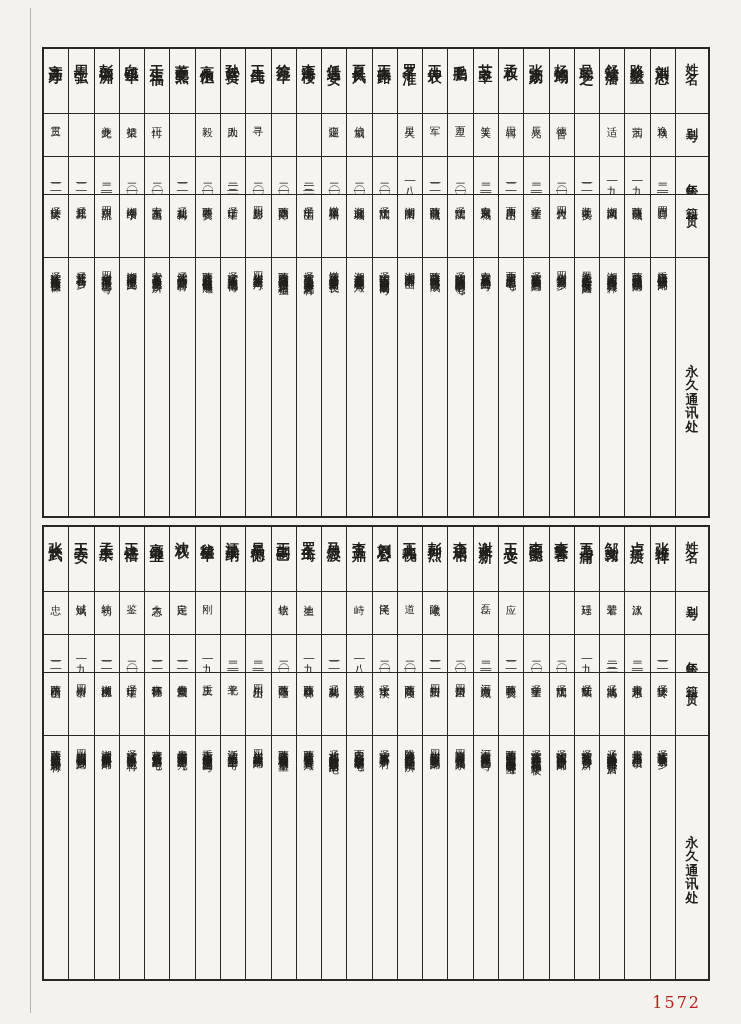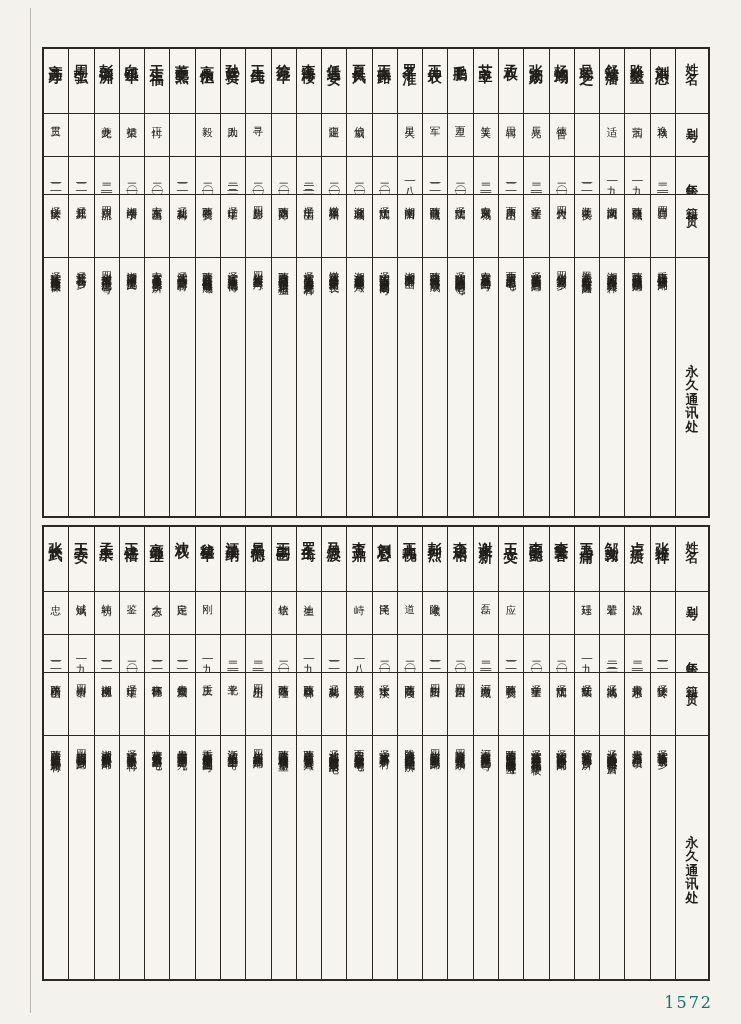--- a/index.html
+++ b/index.html
@@ -58,23 +58,23 @@
 
   .header-col .cell > span { font-weight:700; }
   .header-col .name-cell > span   { font-size:13px; letter-spacing:9px; }
   .header-col .alias-cell > span  { font-size:12px; letter-spacing:4px; }
   .header-col .age-cell > span    { font-size:12px; letter-spacing:3px; }
   .header-col .origin-cell > span { font-size:12px; letter-spacing:9px; }
   .header-col .address-cell       { align-items:center; }
   .header-col .address-cell > span{ font-size:13px; letter-spacing:14px; }
 
   .page-number {
-    position:absolute; right:28px; bottom:12px;
+    position:absolute; right:40px; bottom:12px;
     font-family:"DejaVu Serif", serif;
-    font-size:16px; letter-spacing:2px; color:#0f766e;
+    font-size:16px; letter-spacing:2px; color:#b91c1c;
   }
 </style>
 </head>
 <body>
 
 <div class="page">
   <div class="scan-line"></div>
   <div class="tables">
     <section class="reg-table" id="table-0">
   <div class="col header-col">

